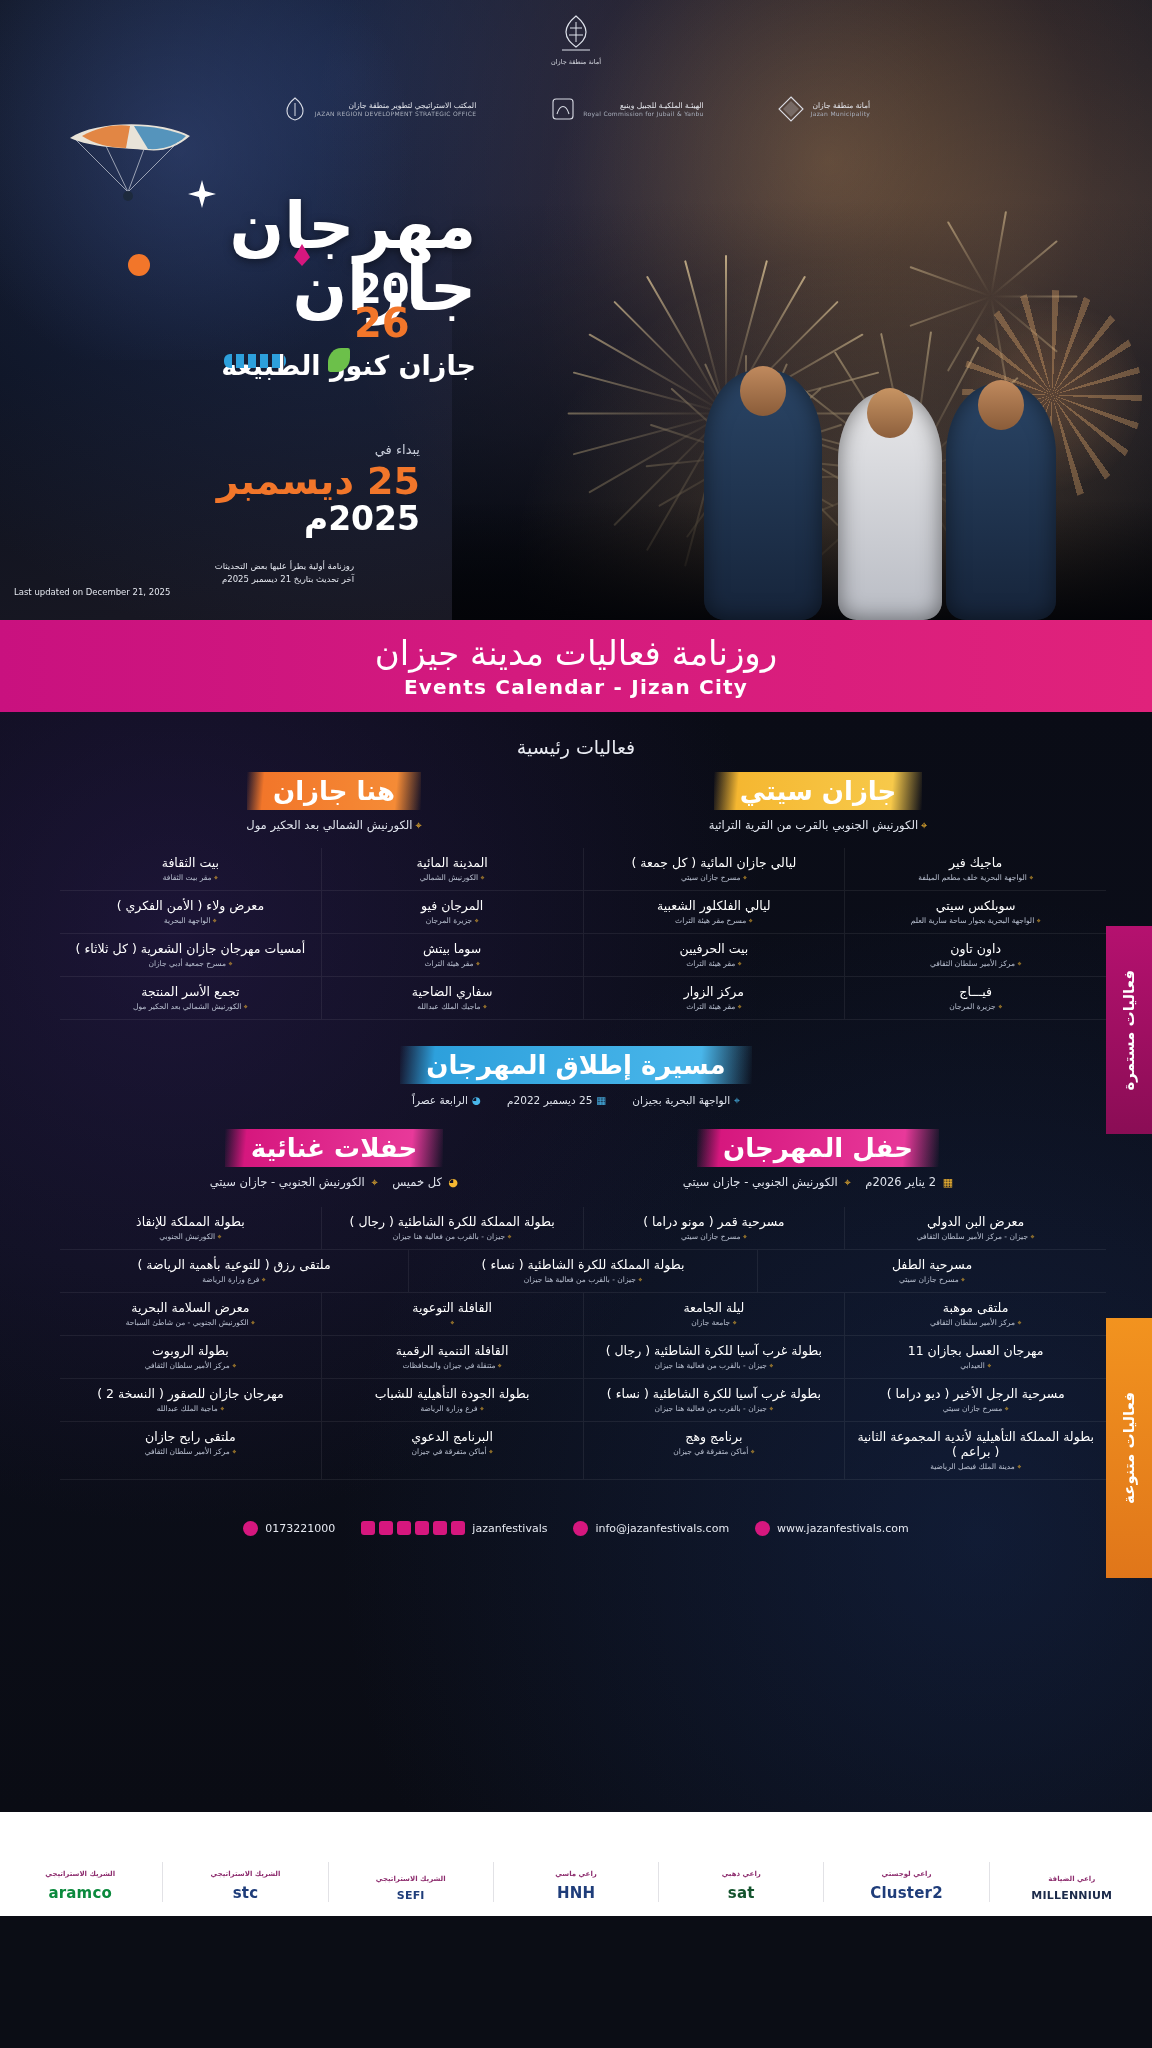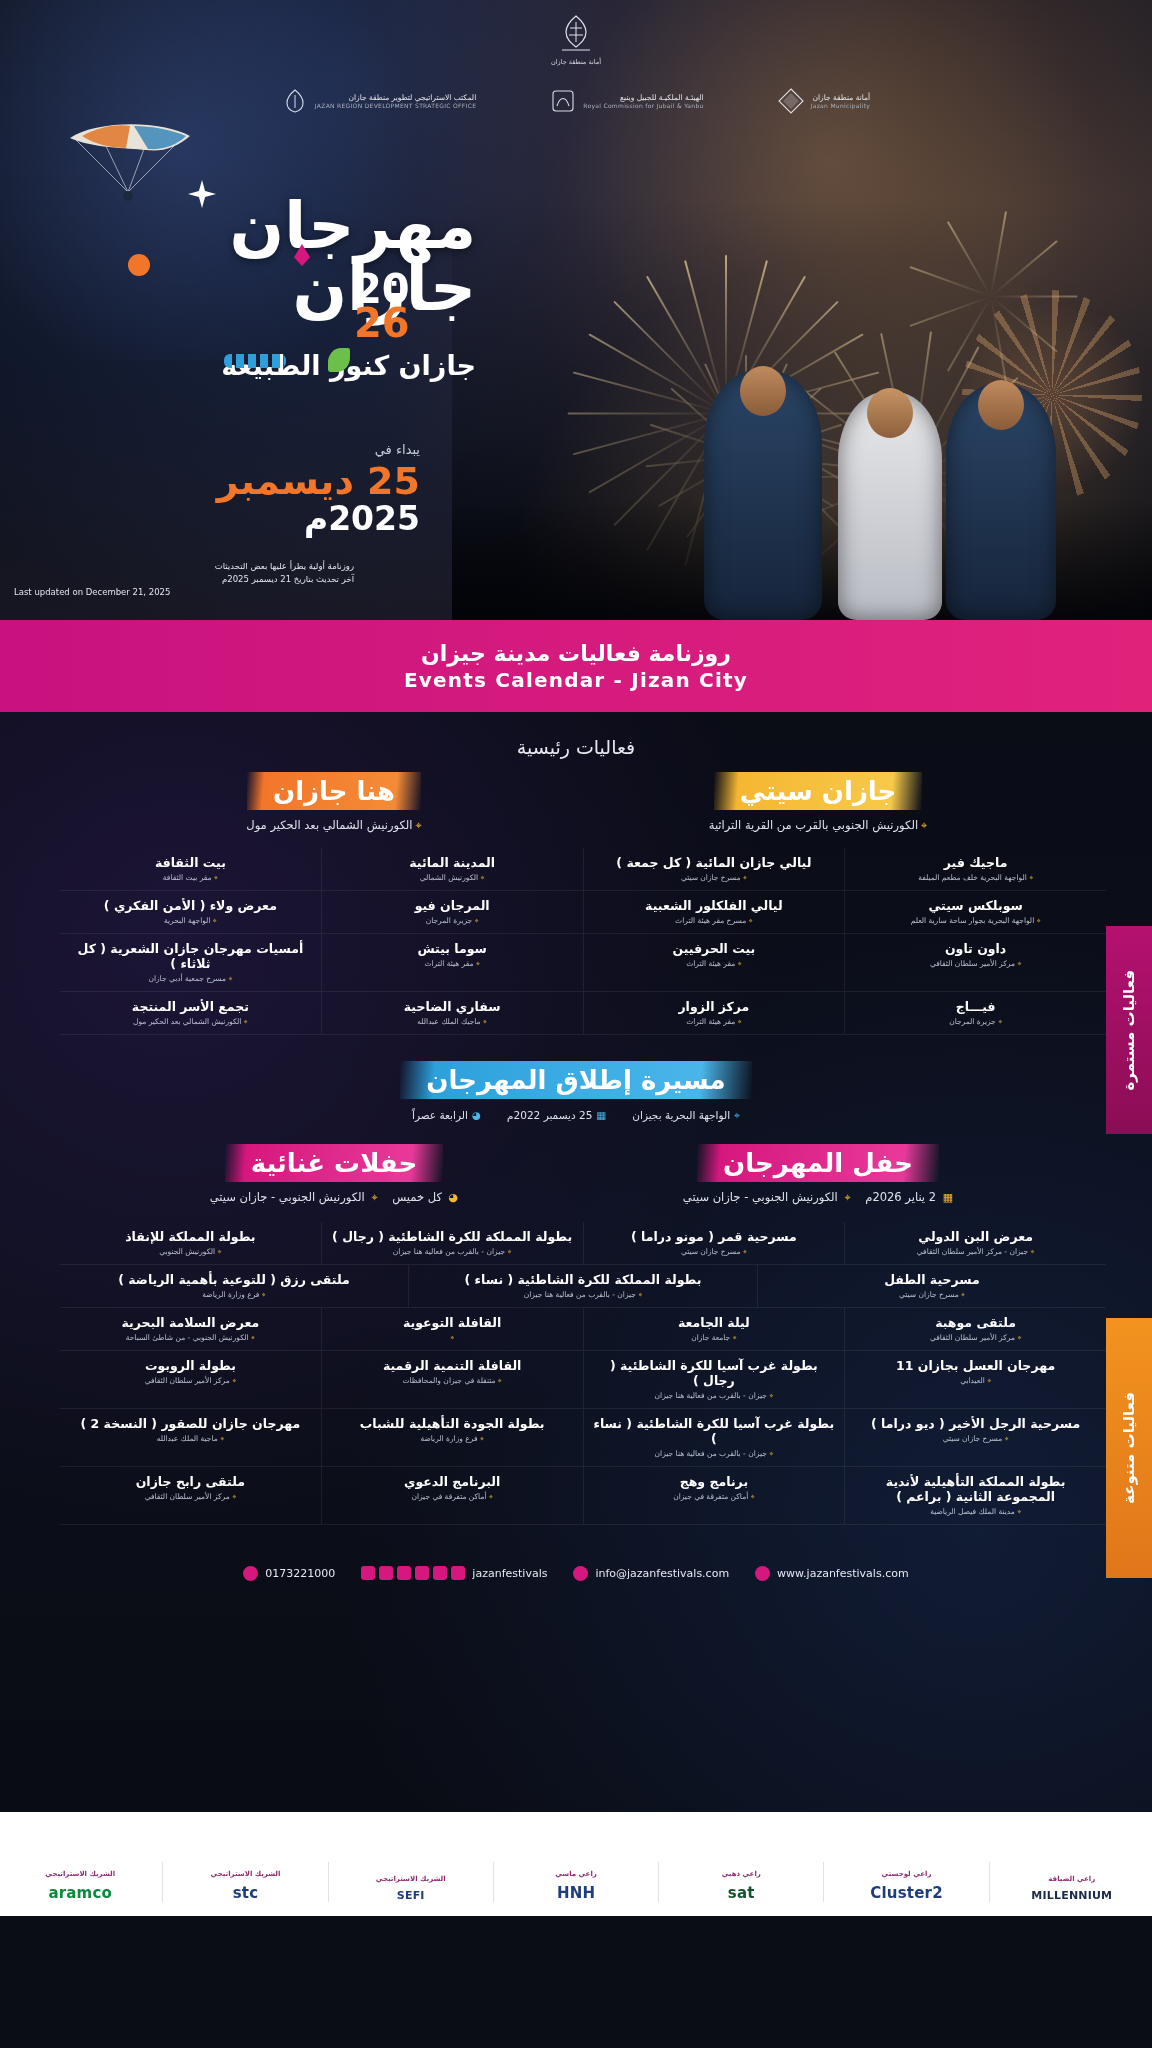--- a/index.html
+++ b/index.html
@@ -63,21 +63,21 @@
   }
   .kid.k2 .head { background:linear-gradient(to bottom,#c79463,#8d5f3c); }
   .crowd {
     position:absolute; right:0; bottom:0; width:700px; height:120px;
     background:linear-gradient(to top, rgba(3,4,8,0.95), rgba(3,4,8,0.0));
   }
 
   .paraglider { position:absolute; left:66px; top:118px; width:128px; height:86px; }
 
   
-  .logos-top { position:absolute; top:14px; left:0; right:0; display:flex; flex-direction:column; align-items:center; gap:0; }
+  .logos-top { position:absolute; top:14px; left:0; right:0; display:flex; flex-direction:column; align-items:center; gap:8px; }
   .logo-main { display:flex; flex-direction:column; align-items:center; gap:2px; }
   .logo-emblem { width:40px; height:42px; }
   .logo-main .cap { font-size:6.5px; color:#d8dbe3; letter-spacing:.2px; }
   .logos-row { margin-top:22px; display:flex; gap:74px; align-items:center; justify-content:center; }
   .logo-item { display:flex; align-items:center; gap:7px; }
   .logo-item .txt { text-align:right; line-height:1.25; }
   .logo-item .txt .ar { font-size:7.5px; color:#e7e9ef; }
   .logo-item .txt .en { font-size:6px; color:#aab0bd; letter-spacing:.3px; }
   .logo-mark { width:26px; height:26px; opacity:.95; }
 
@@ -106,21 +106,21 @@
   .updated { position:absolute; left:14px; top:560px; text-align:right; width:340px; line-height:1.5; }
   .updated div { font-size:8.5px; color:#e3e6ee; }
   .updated .en { font-size:8.5px; color:#e3e6ee; direction:ltr; text-align:left; }
 
   
   .titlebar {
     height:92px; background:linear-gradient(90deg,#c9117f 0%,#d41a7e 45%,#e0227b 100%);
     display:flex; flex-direction:column; align-items:center; justify-content:center; gap:2px;
     position:relative;
   }
-  .titlebar .ar { font-size:22px; font-weight:bold; }
+  .titlebar .ar { font-size:34px; font-weight:normal; }
   .titlebar .en { font-size:20px; font-weight:bold; letter-spacing:1.2px; direction:ltr; }
 
   
   .content { position:relative; padding:18px 0 0; background:
       radial-gradient(circle at 15% 20%, rgba(60,35,110,0.35), rgba(0,0,0,0) 45%),
       radial-gradient(circle at 85% 75%, rgba(30,60,120,0.30), rgba(0,0,0,0) 50%),
       linear-gradient(180deg,#0a0c16 0%,#0c0f1b 50%,#0a0c14 100%);
     min-height:1100px;
   }
   .section-head { text-align:center; font-size:19px; color:#e9ebf2; margin:6px 0 14px; }
@@ -140,21 +140,21 @@
   .venue .pin { color:#f5b731; font-size:11px; margin-left:3px; }
 
   .evgrid { display:flex; flex-direction:column; gap:0; margin-top:12px; }
   .evrow { display:flex; }
   .ev {
     flex:1; padding:7px 10px 8px; text-align:center;
     border-bottom:1px solid rgba(255,255,255,0.07);
     border-left:1px solid rgba(255,255,255,0.07);
   }
   .ev:last-child { border-left:none; }
-  .ev .nm { font-size:12.5px; color:#fff; font-weight:bold; }
+  .ev .nm { font-size:12.5px; color:#fff; font-weight:normal; }
   .ev .pl { font-size:7.5px; color:#b9c0d0; margin-top:3px; }
   .ev .pl .pin { color:#f5b731; font-size:7px; }
 
   .two-up { display:flex; justify-content:center; gap:14px; padding:0 60px; }
 
   .march { text-align:center; margin-top:26px; }
   .march .meta { display:flex; justify-content:center; gap:26px; margin-top:10px; font-size:10.5px; color:#dfe3ec; }
   .march .meta span .ic { color:#49b6ea; margin-left:4px; }
 
   

